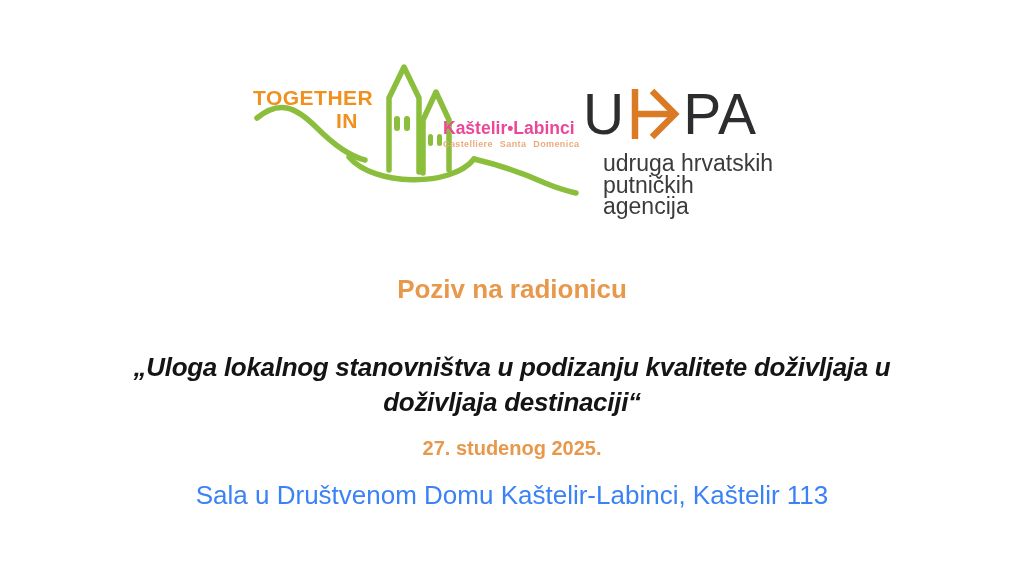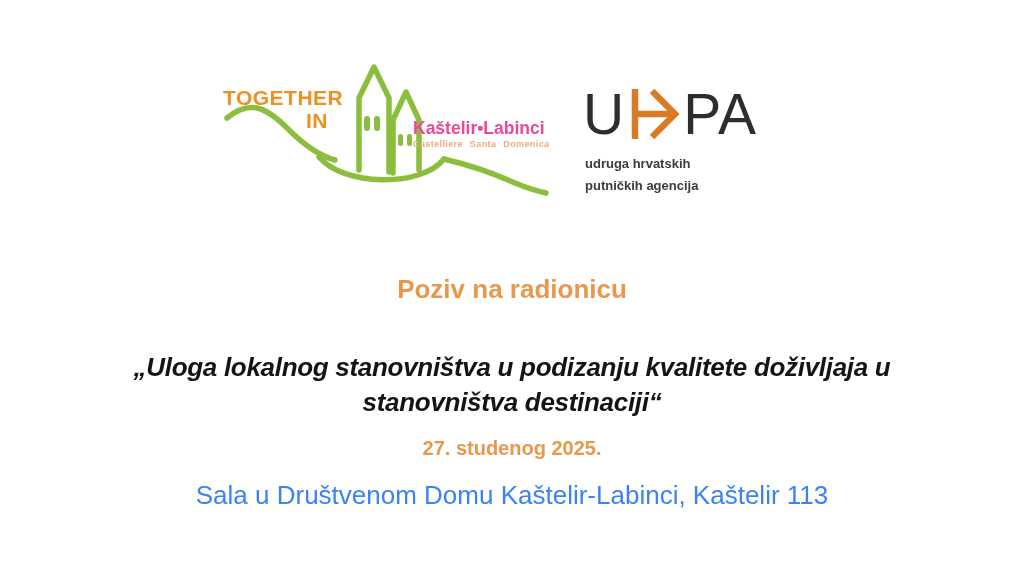--- a/index.html
+++ b/index.html
@@ -12,21 +12,21 @@
     width: 1024px;
     height: 576px;
     background: #ffffff;
     overflow: hidden;
     font-family: "Liberation Sans", sans-serif;
   }
 
   
   .logo-together {
     position: absolute;
-    left: 223px;
+    left: 253px;
     top: 60px;
     width: 328px;
     height: 138px;
   }
   .logo-together svg {
     position: absolute;
     left: 0;
     top: 0;
   }
   .together-text {
@@ -81,26 +81,26 @@
   }
   .uhpa-wordmark span {
     display: block;
     line-height: 56px;
   }
   .uhpa-arrow {
     margin: 0 3px;
   }
   .uhpa-sub {
     position: absolute;
-    left: 2px;
+    left: 20px;
     top: 67px;
     color: #3B3B3B;
-    font-size: 13px;
+    font-size: 23px;
     line-height: 21.5px;
-    font-weight: 700;
+    font-weight: 400;
   }
 
   
   .centered-line {
     position: absolute;
     left: 0;
     width: 1024px;
     text-align: center;
     white-space: nowrap;
   }
@@ -184,20 +184,20 @@
     <div class="uhpa-sub">
       <div>udruga hrvatskih</div>
       <div>putničkih agencija</div>
     </div>
   </div>
 
   <div class="centered-line heading">Poziv na radionicu</div>
 
   <div class="centered-line title">
     <div>„Uloga lokalnog stanovništva u podizanju kvalitete doživljaja u</div>
-    <div>stanovništva destinaciji“</div>
+    <div>doživljaja destinaciji“</div>
   </div>
 
   <div class="centered-line date">27. studenog 2025.</div>
 
   <div class="centered-line location">Sala u Društvenom Domu Kaštelir-Labinci, Kaštelir 113</div>
 
 </div>
 
 </body></html>

